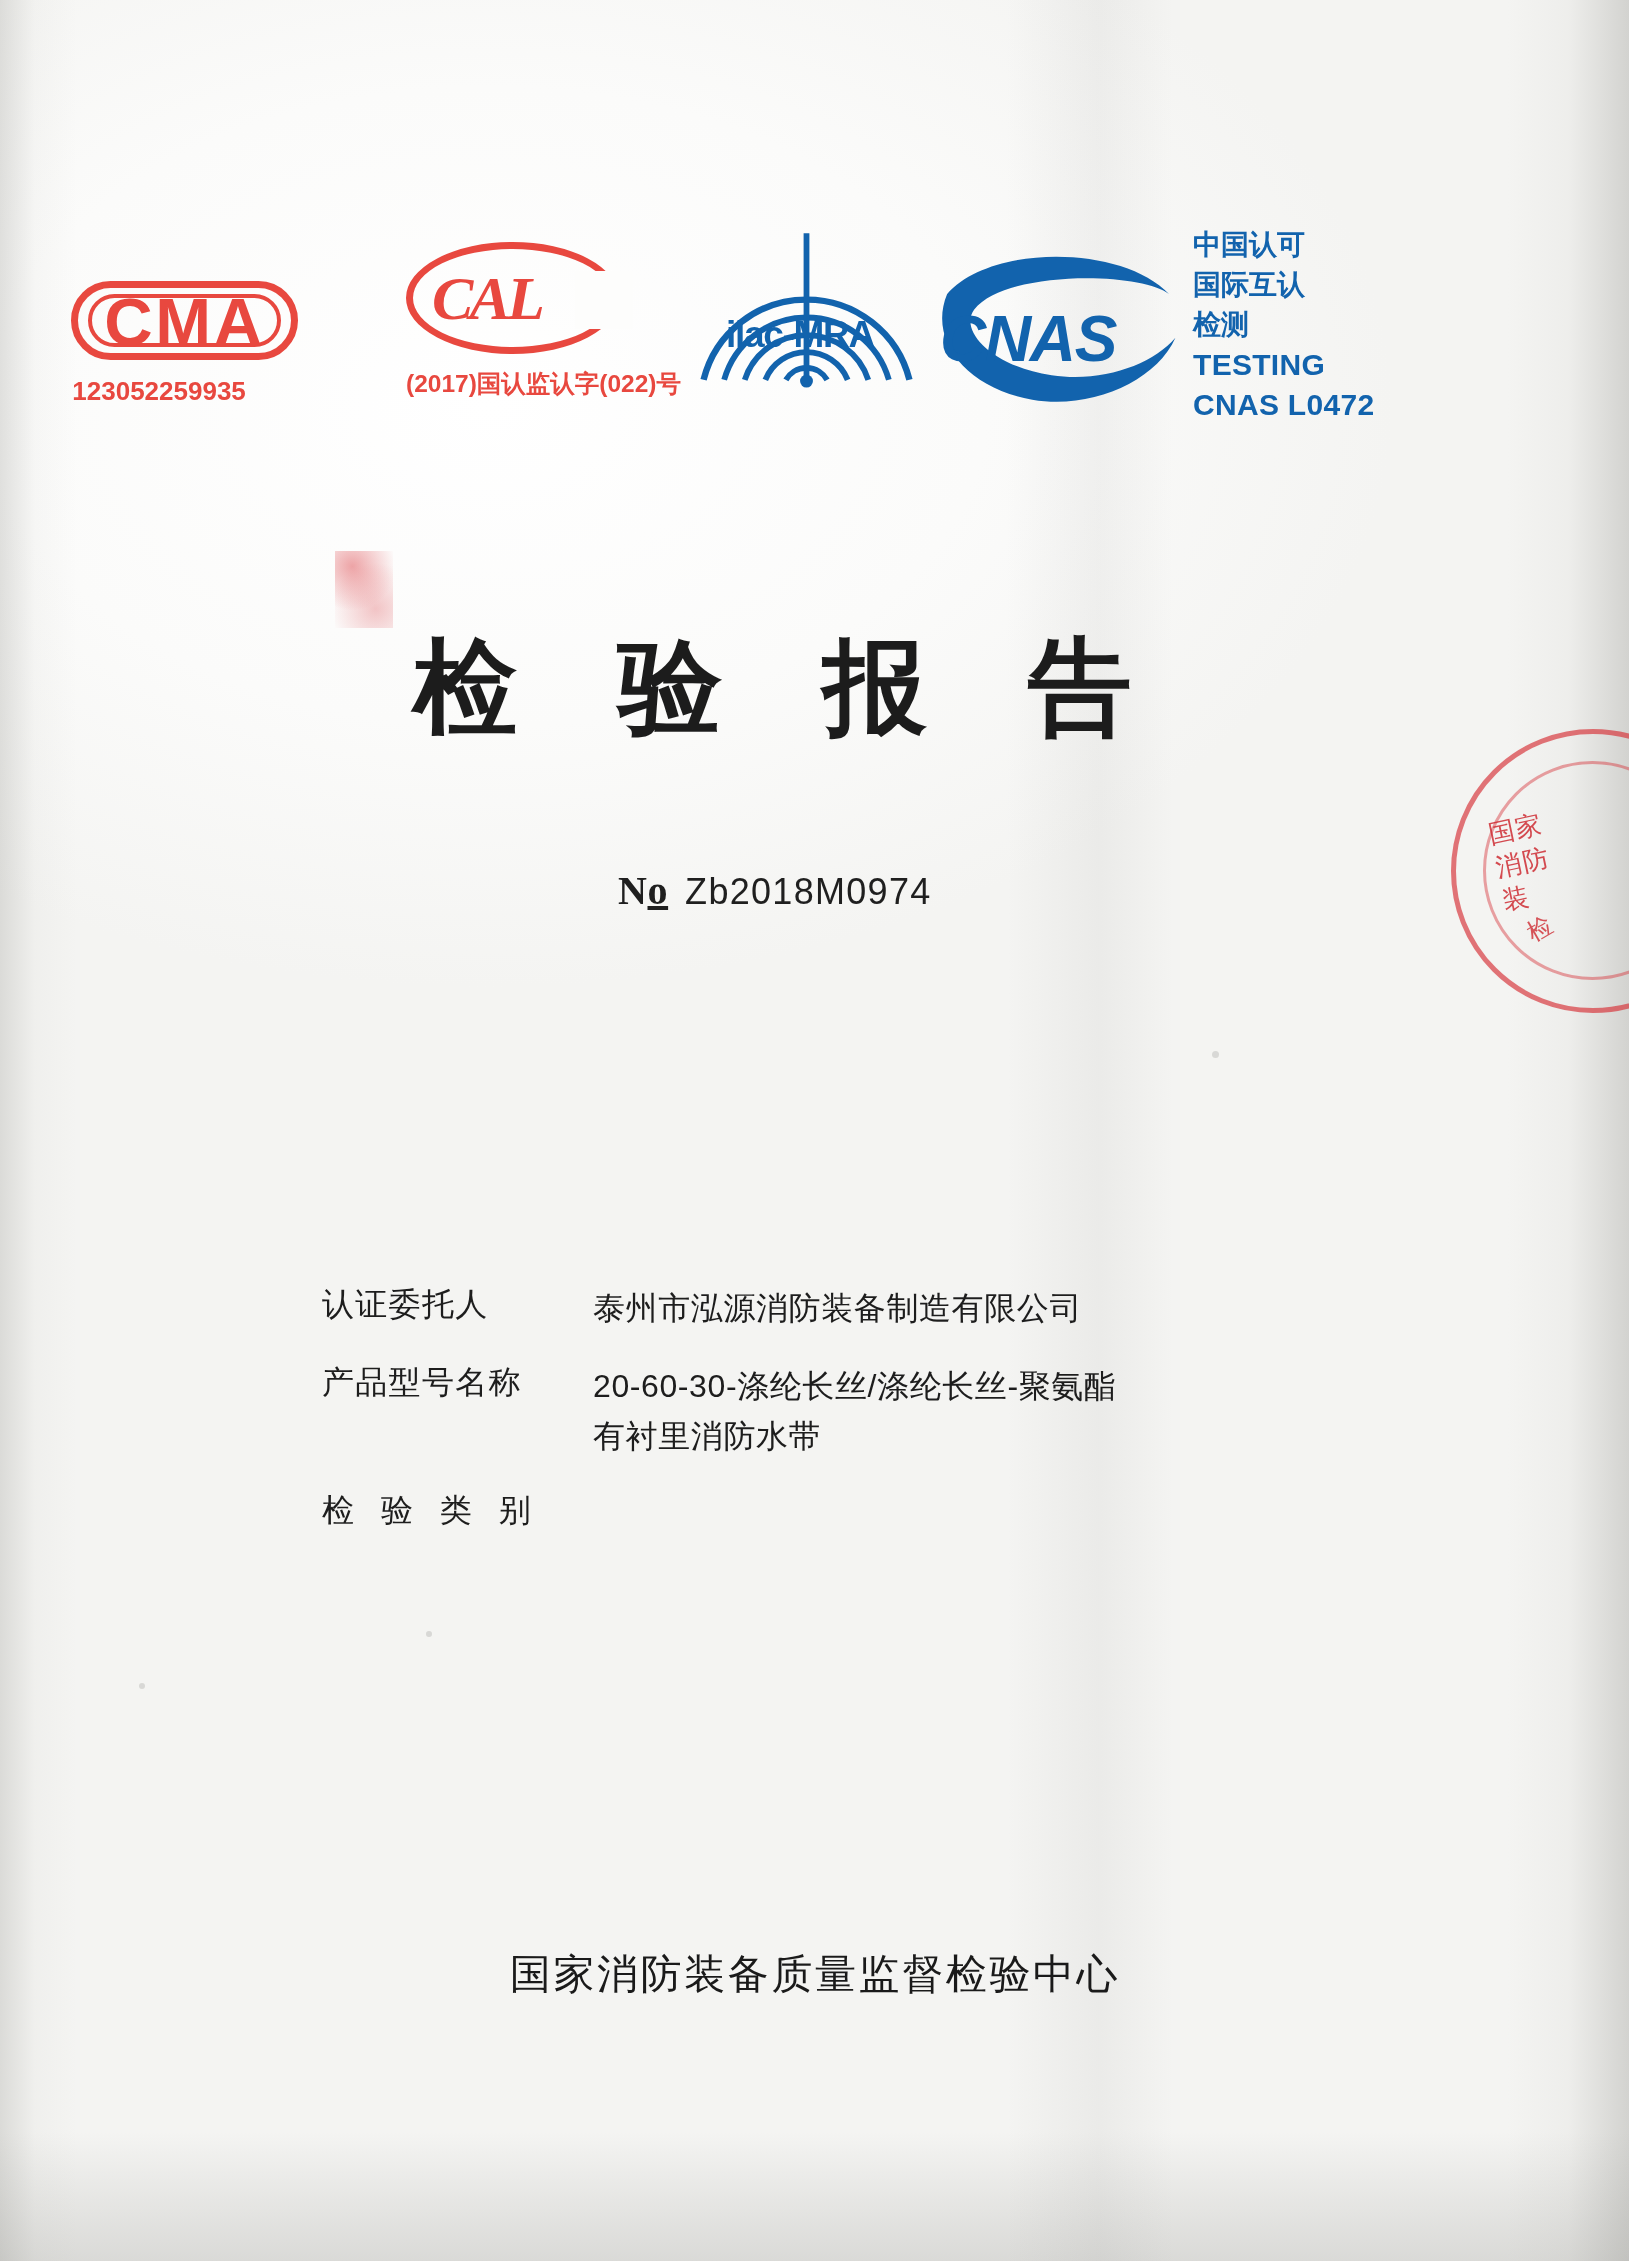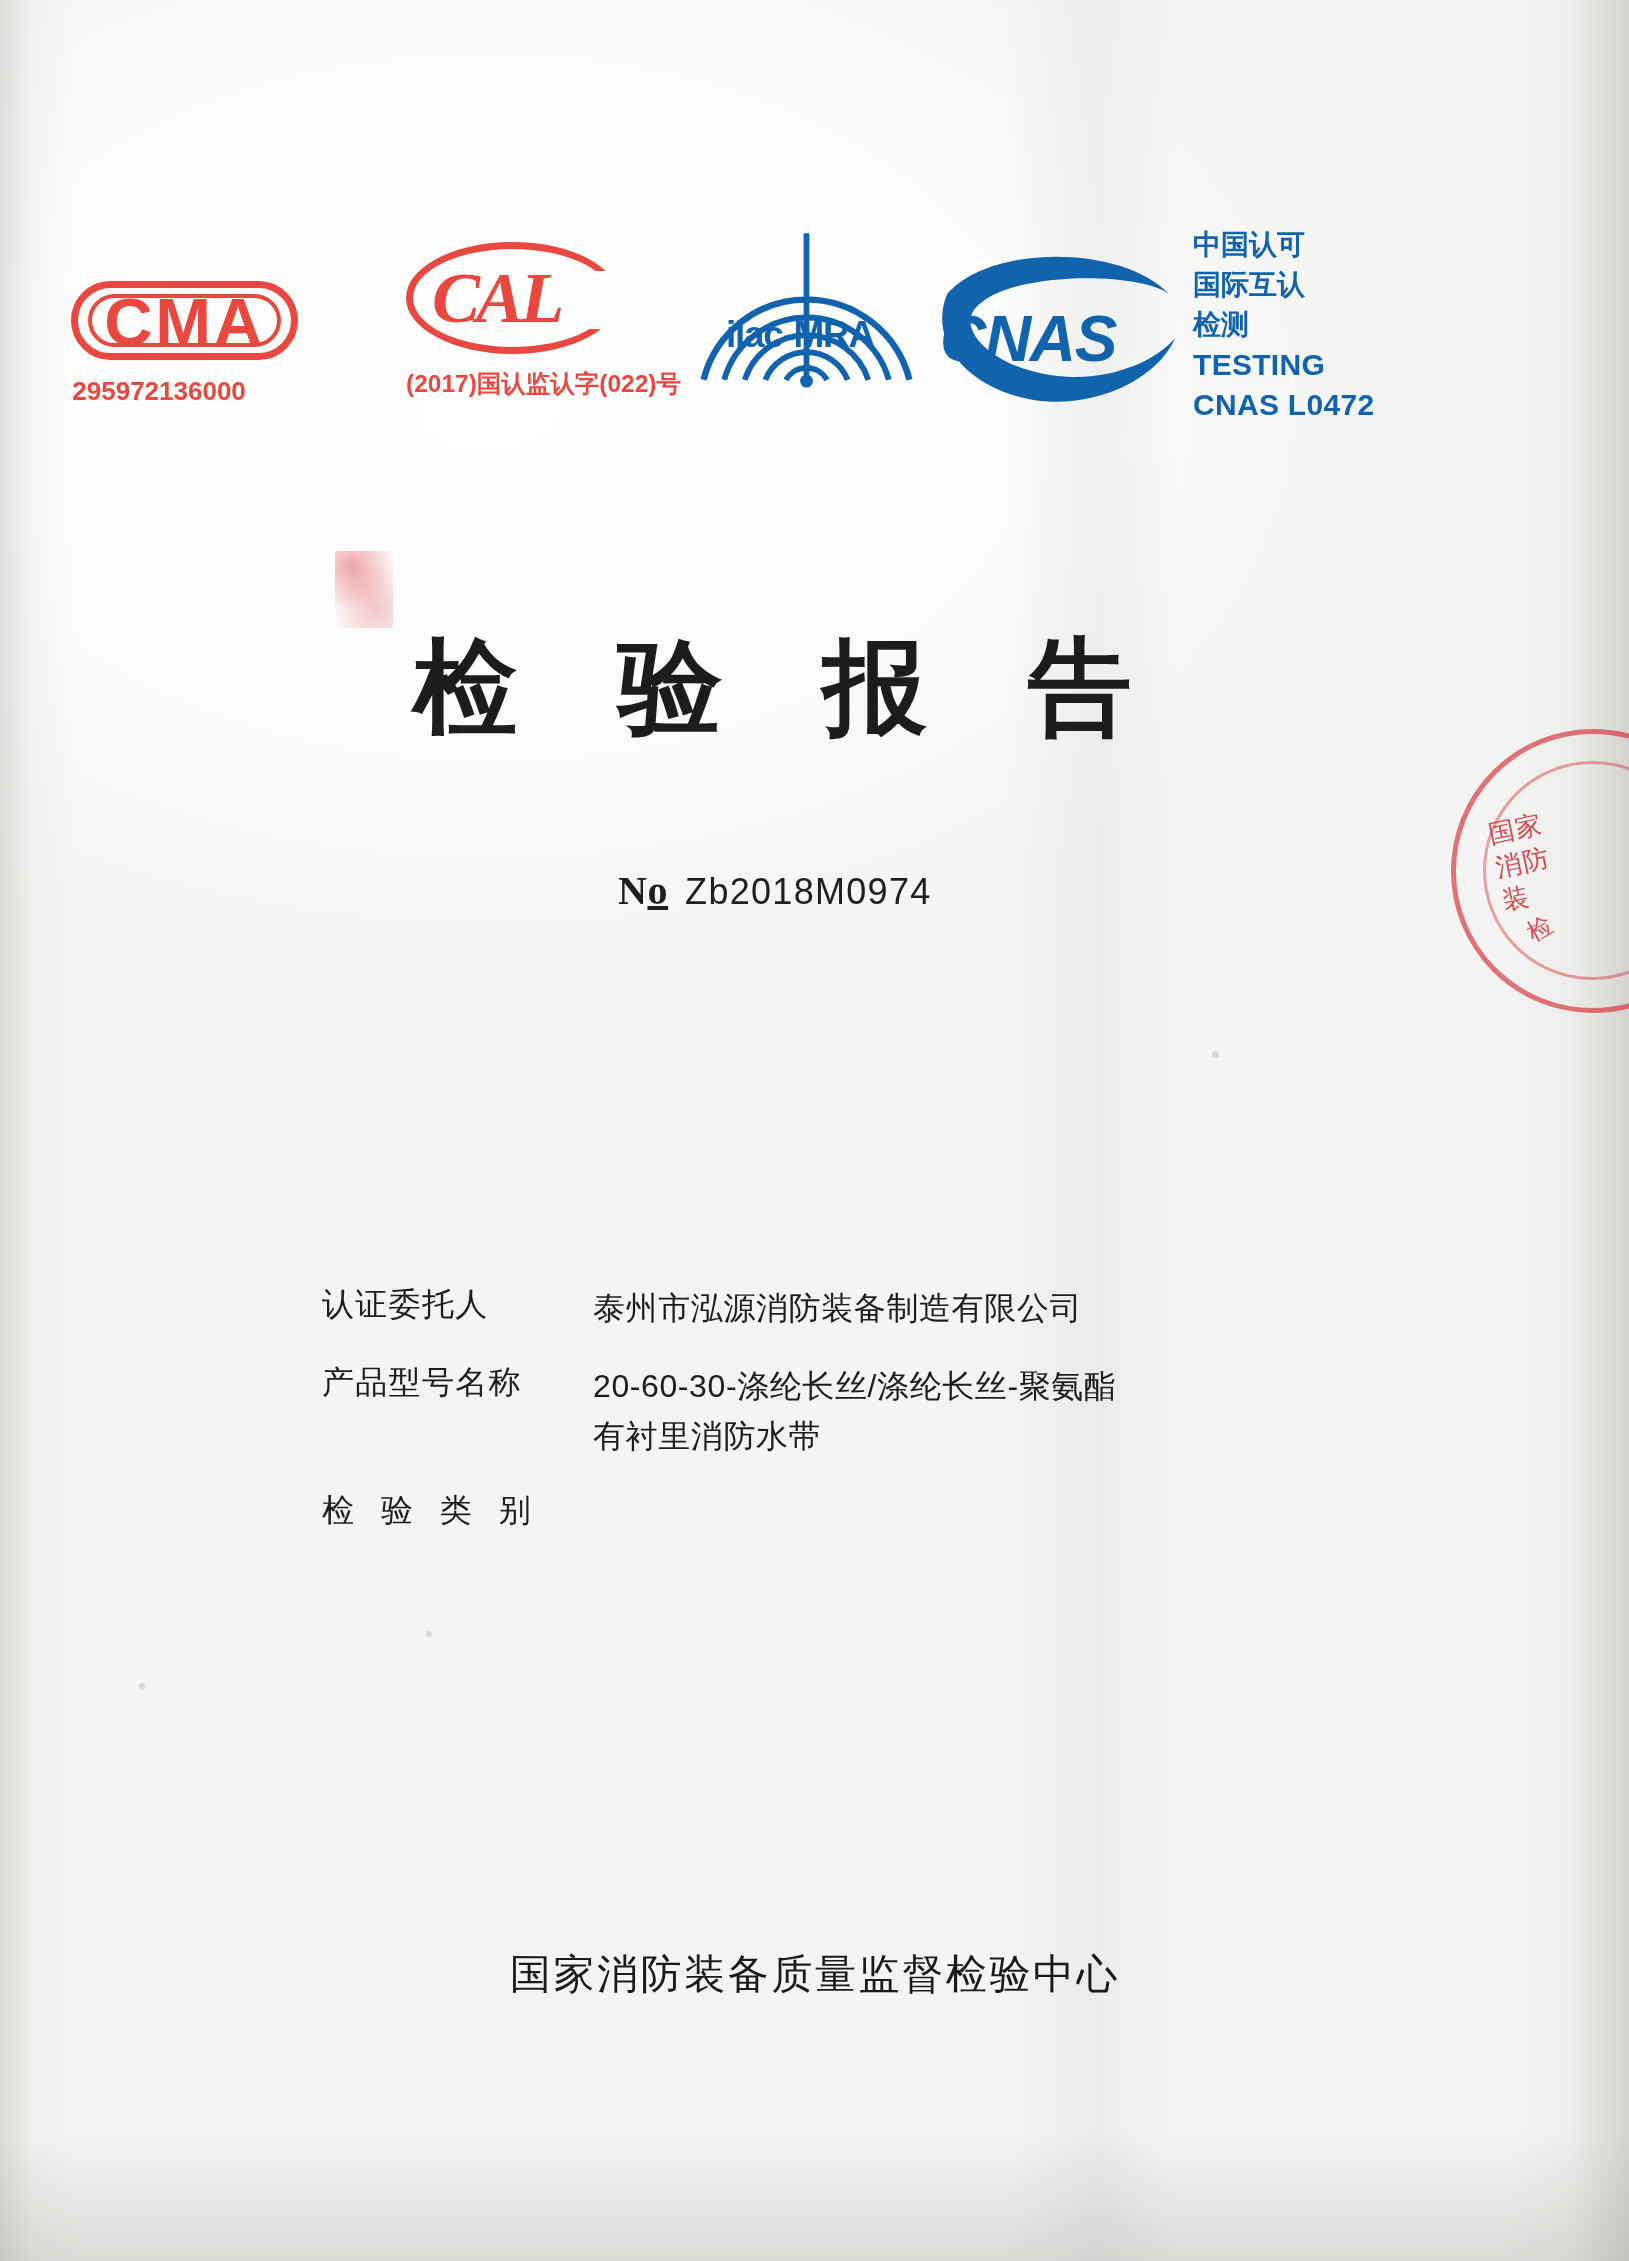--- a/index.html
+++ b/index.html
@@ -136,21 +136,21 @@
     right: -1.3px; top: 45px;
     width: 58px; height: 58px;
     background: #fdfdfc;
   }
   .cal-letters {
     position: absolute;
     left: 26px; top: 17px;
     font-family: "Liberation Serif", serif;
     font-weight: bold;
     font-style: italic;
-    font-size: 72px;
+    font-size: 62px;
     line-height: 110px;
     color: #e8483f;
     letter-spacing: -3.9px;
   }
   .cal-code {
     position: absolute;
     left: 0;
     top: 141px;
     font-weight: bold;
     font-size: 24.5px;
@@ -352,21 +352,21 @@
   <div class="ink-smudge"></div>
 
   <div class="logo-row">
 
     <div class="cma">
       <div class="cma-mark">
         <div class="cma-ring"></div>
         <div class="cma-inner"></div>
         <div class="cma-text">CMA</div>
       </div>
-      <div class="cma-code">295972136000</div>
+      <div class="cma-code">123052259935</div>
     </div>
 
     <div class="cal">
       <div class="cal-mark">
         <div class="cal-ellipse"></div>
         <div class="cal-gap"></div>
         <div class="cal-letters">CAL</div>
       </div>
       <div class="cal-code">(2017)国认监认字(022)号</div>
     </div>

